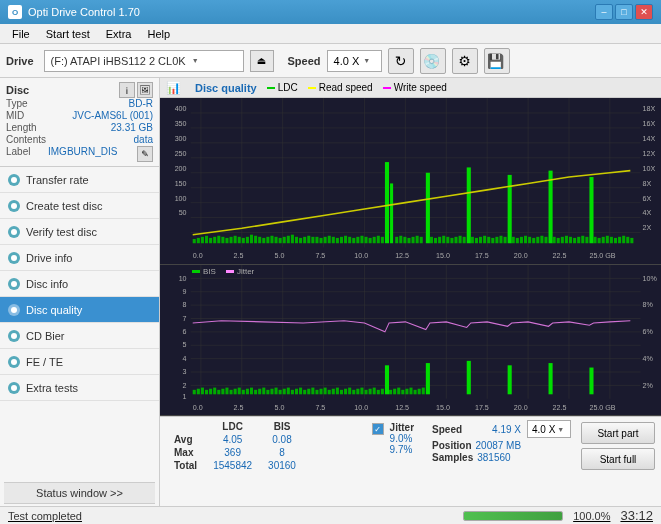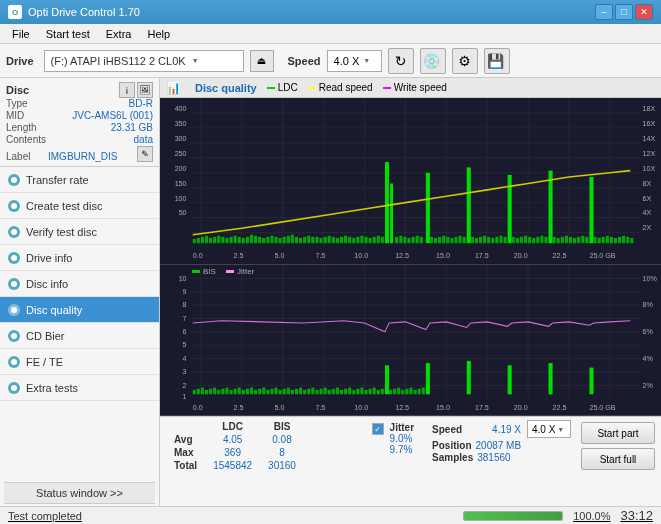--- a/index.html
+++ b/index.html
@@ -157,21 +157,21 @@
       font-size: 9px; cursor: pointer;
     }
     .disc-prop-row {
       display: flex;
       justify-content: space-between;
       margin-bottom: 1px;
       gap: 44px;
     }
     .disc-prop-key { color: #555; font-size: 10px; }
     .disc-prop-val { color: #1a6ab5; font-size: 10px; font-weight: 500; }
-    .disc-label-row { display: flex; align-items: flex-end; justify-content: space-between; }
+    .disc-label-row { display: flex; align-items: flex-start; justify-content: space-between; }
     .sidebar-nav {
       flex: 1;
       display: flex;
       flex-direction: column;
     }
     .nav-item {
       height: 26px;
       display: flex;
       align-items: center;
       padding: 0 8px;

